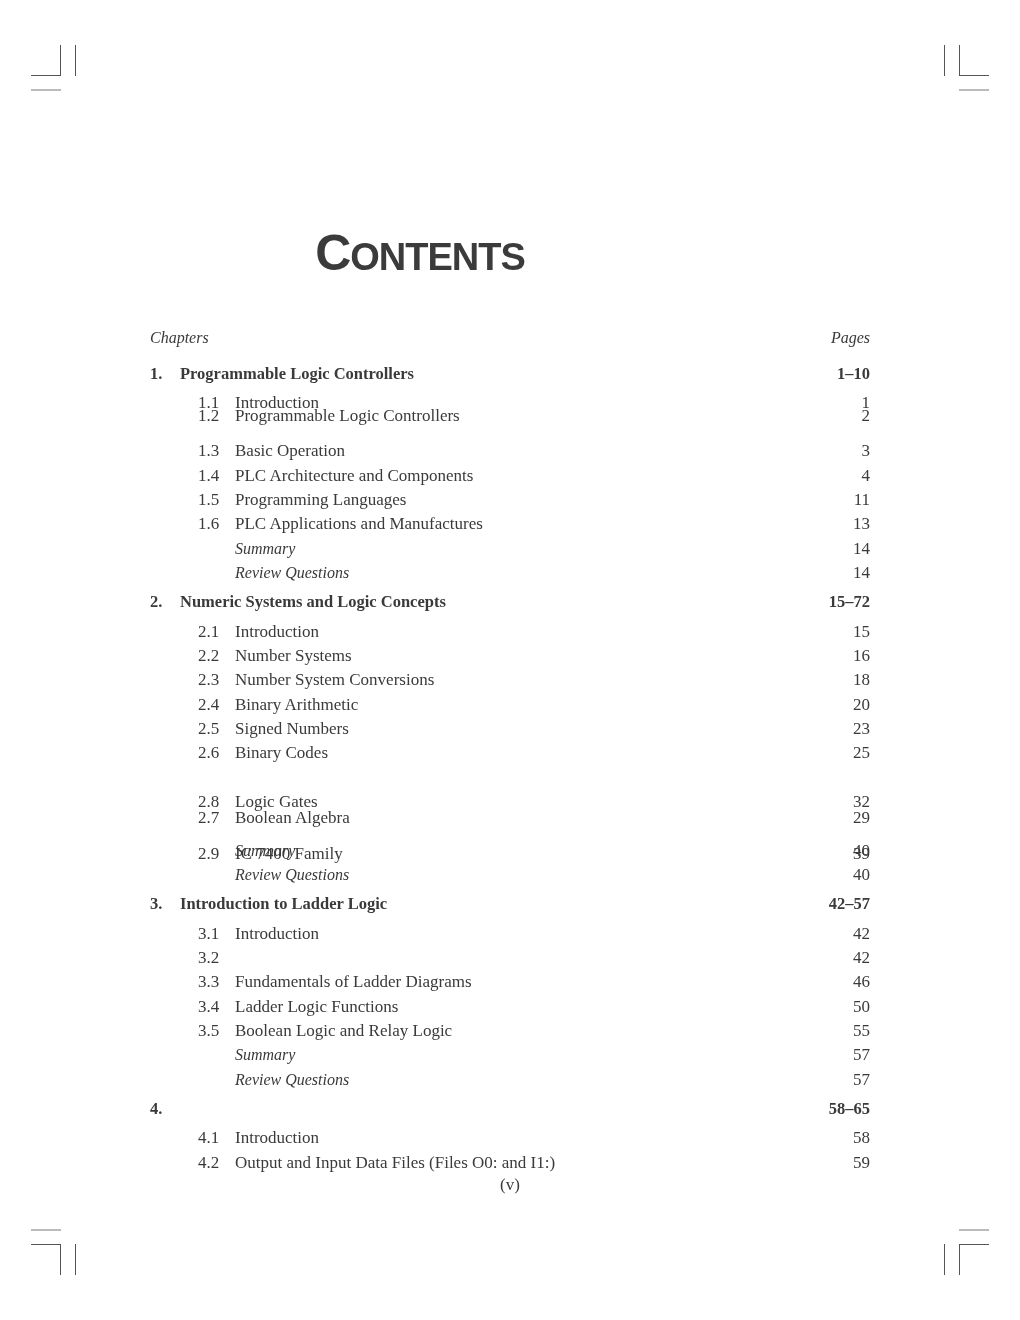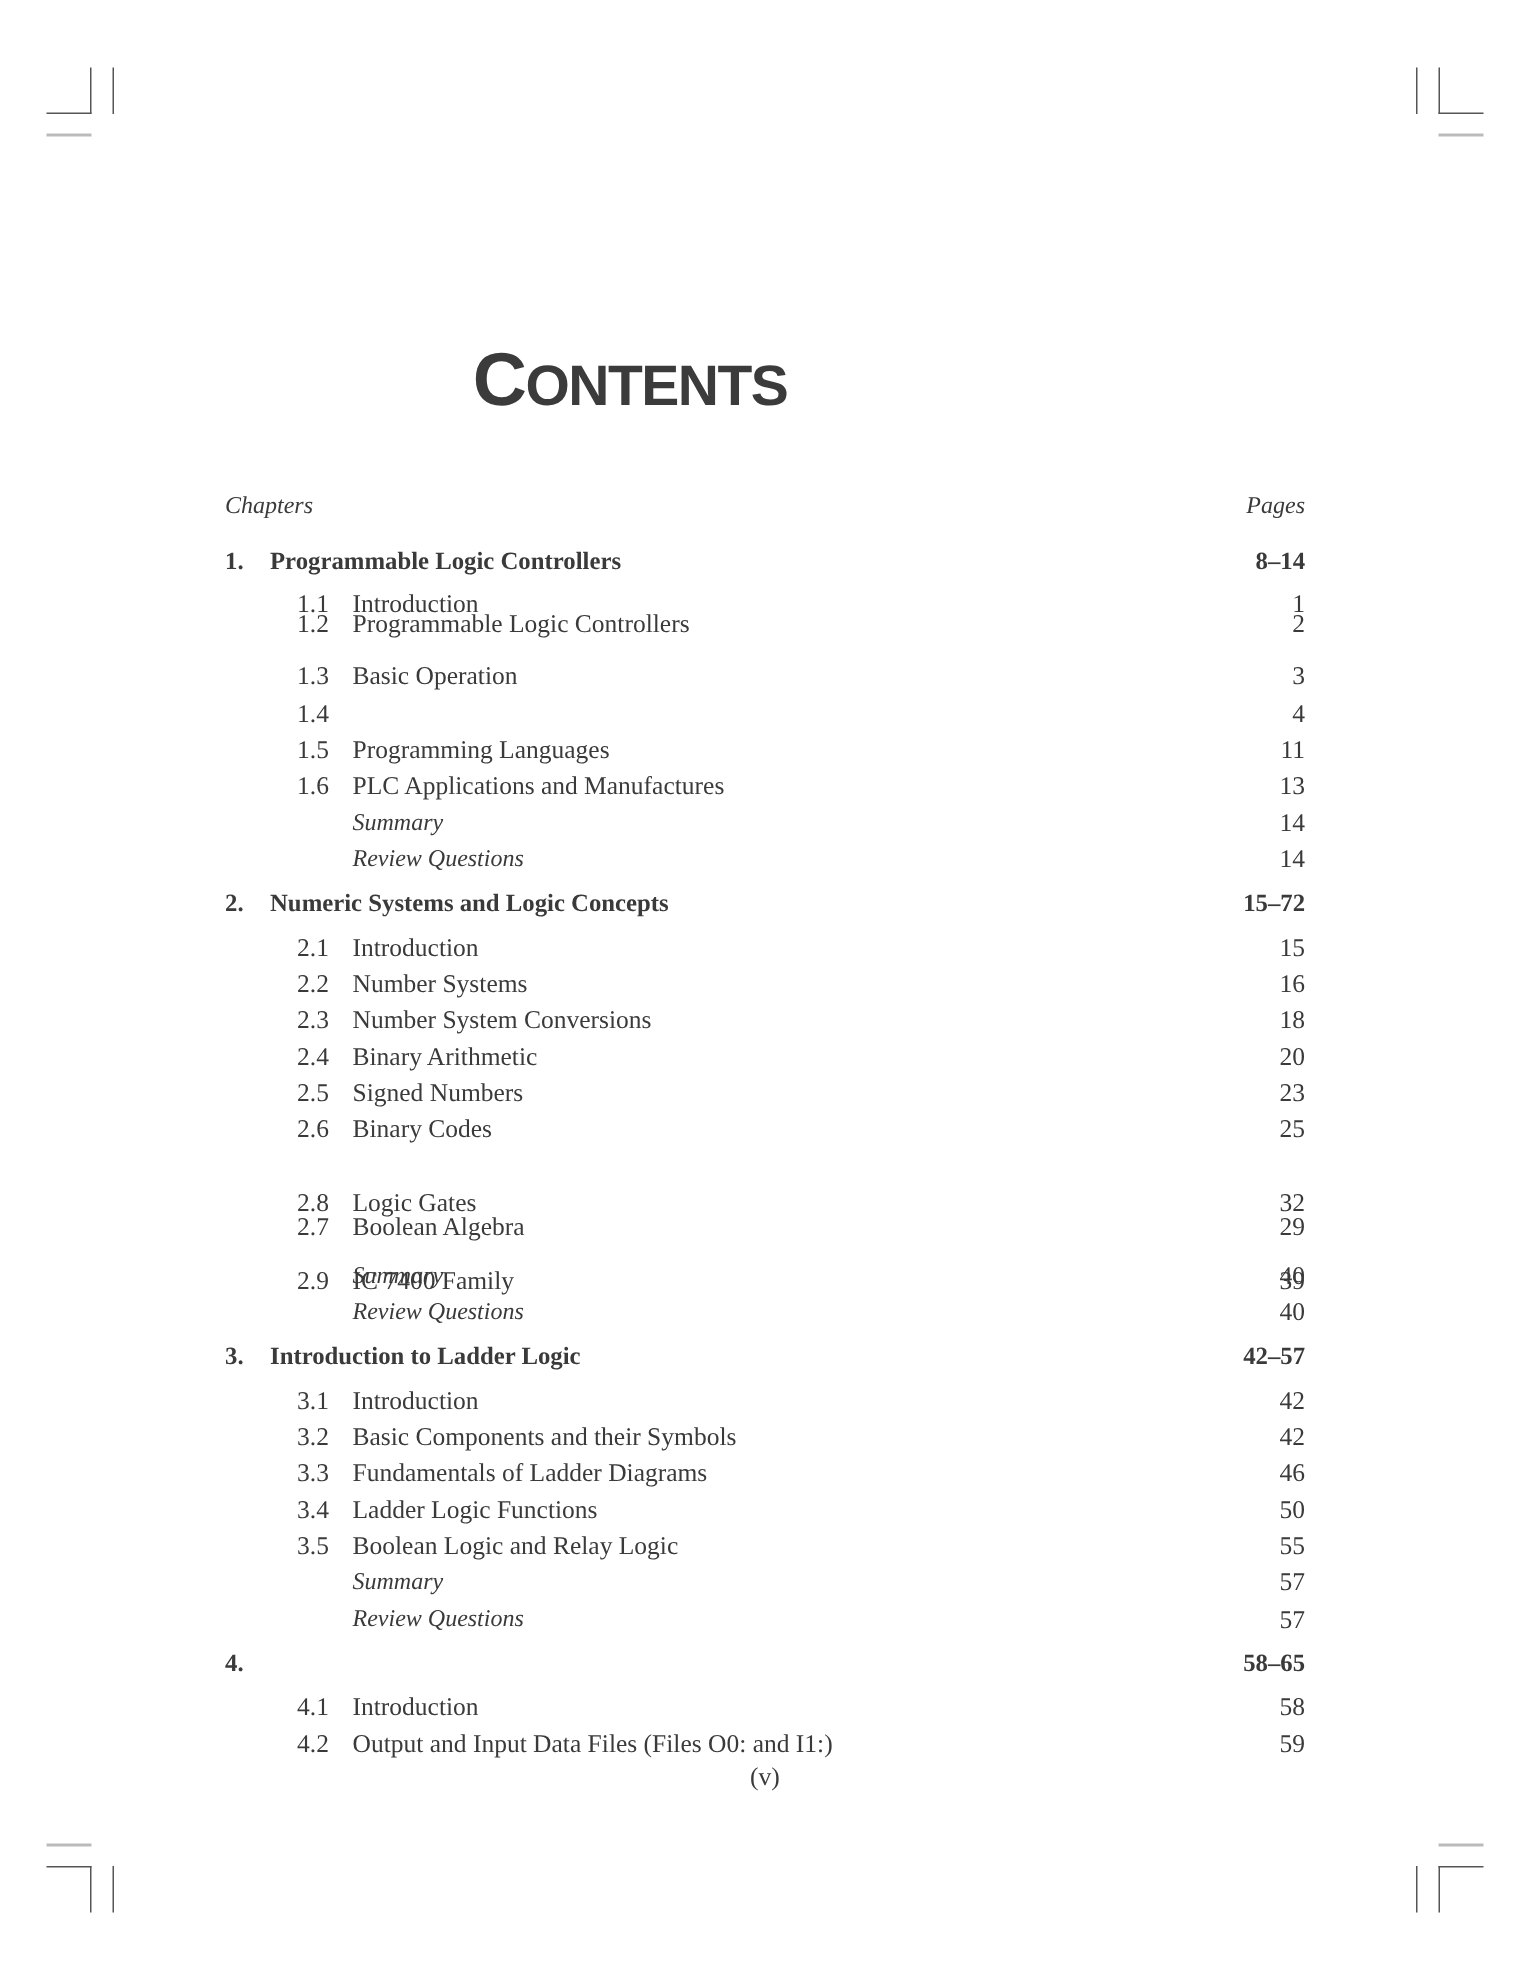--- a/index.html
+++ b/index.html
@@ -52,39 +52,40 @@
 
 <div class="title"><span class="big">C</span><span class="small">ONTENTS</span></div>
 
 <div class="hdr" style="left:150px;">Chapters</div>
 <div class="hdr" style="right:150px;">Pages</div>
 
 <div id="toc">
     <div class="row ch" style="top: 362px;">
       <span class="num">1.</span>
       <span class="lbl">Programmable Logic Controllers</span>
-      <span class="pg">8–14</span>
+      <span class="pg">1–10</span>
     </div>
     <div class="row sec" style="top: 391px;">
       <span class="num">1.1</span>
       <span class="lbl">Introduction</span>
       <span class="pg">1</span>
     </div>
     <div class="row sec" style="top: 404px;">
       <span class="num">1.2</span>
       <span class="lbl">Programmable Logic Controllers</span>
       <span class="pg">2</span>
     </div>
     <div class="row sec" style="top: 439px;">
       <span class="num">1.3</span>
       <span class="lbl">Basic Operation</span>
       <span class="pg">3</span>
     </div>
     <div class="row sec" style="top: 464px;">
       <span class="num">1.4</span>
+      <span class="lbl">PLC Architecture and Components</span>
       <span class="pg">4</span>
     </div>
     <div class="row sec" style="top: 488px;">
       <span class="num">1.5</span>
       <span class="lbl">Programming Languages</span>
       <span class="pg">11</span>
     </div>
     <div class="row sec" style="top: 512px;">
       <span class="num">1.6</span>
       <span class="lbl">PLC Applications and Manufactures</span>
@@ -165,21 +166,20 @@
       <span class="lbl">Introduction to Ladder Logic</span>
       <span class="pg">42–57</span>
     </div>
     <div class="row sec" style="top: 922px;">
       <span class="num">3.1</span>
       <span class="lbl">Introduction</span>
       <span class="pg">42</span>
     </div>
     <div class="row sec" style="top: 946px;">
       <span class="num">3.2</span>
-      <span class="lbl">Basic Components and their Symbols</span>
       <span class="pg">42</span>
     </div>
     <div class="row sec" style="top: 970px;">
       <span class="num">3.3</span>
       <span class="lbl">Fundamentals of Ladder Diagrams</span>
       <span class="pg">46</span>
     </div>
     <div class="row sec" style="top: 995px;">
       <span class="num">3.4</span>
       <span class="lbl">Ladder Logic Functions</span>

